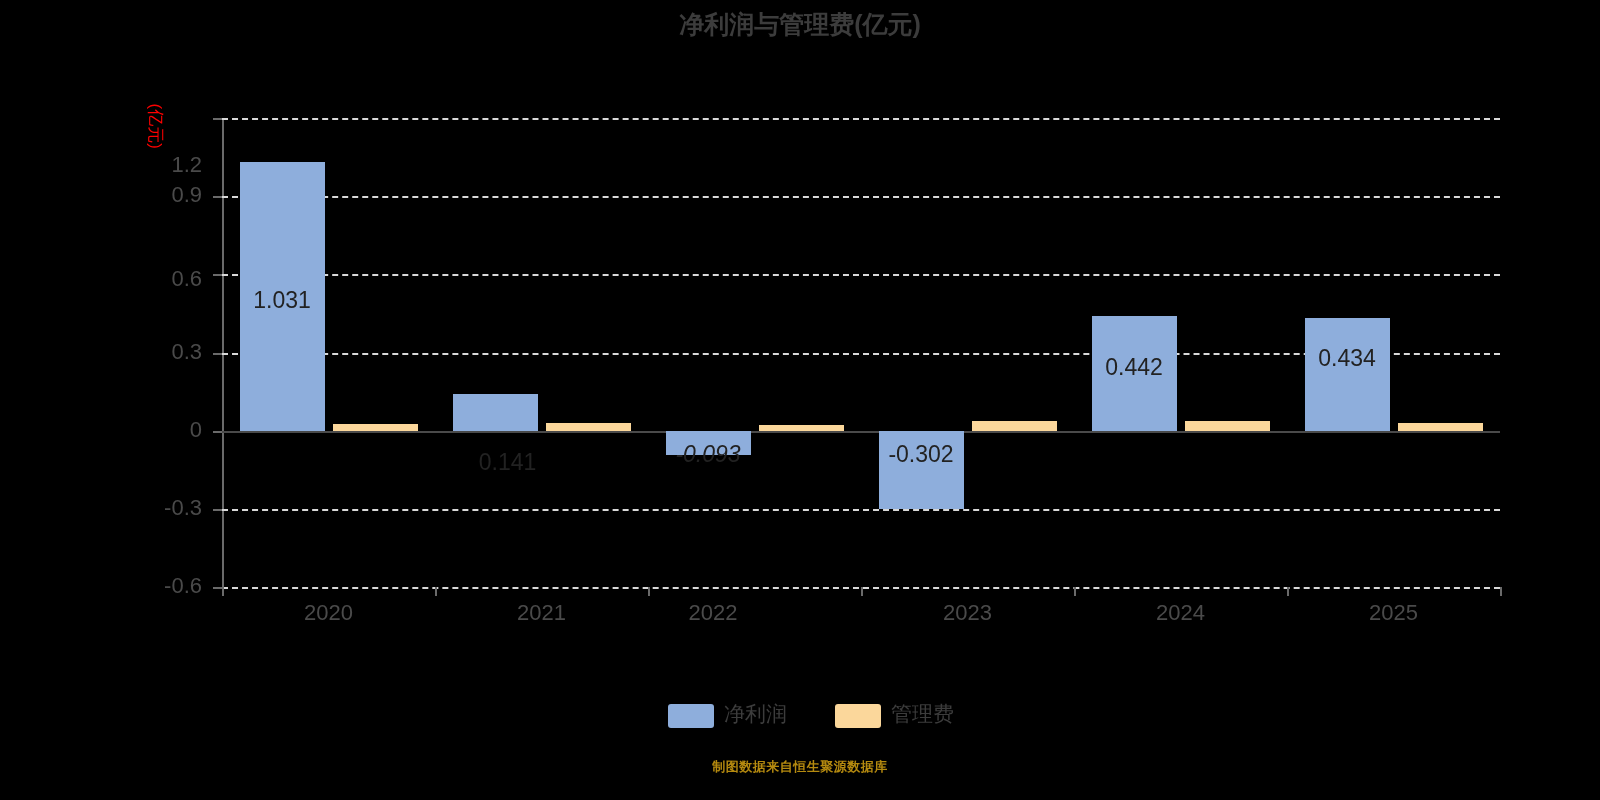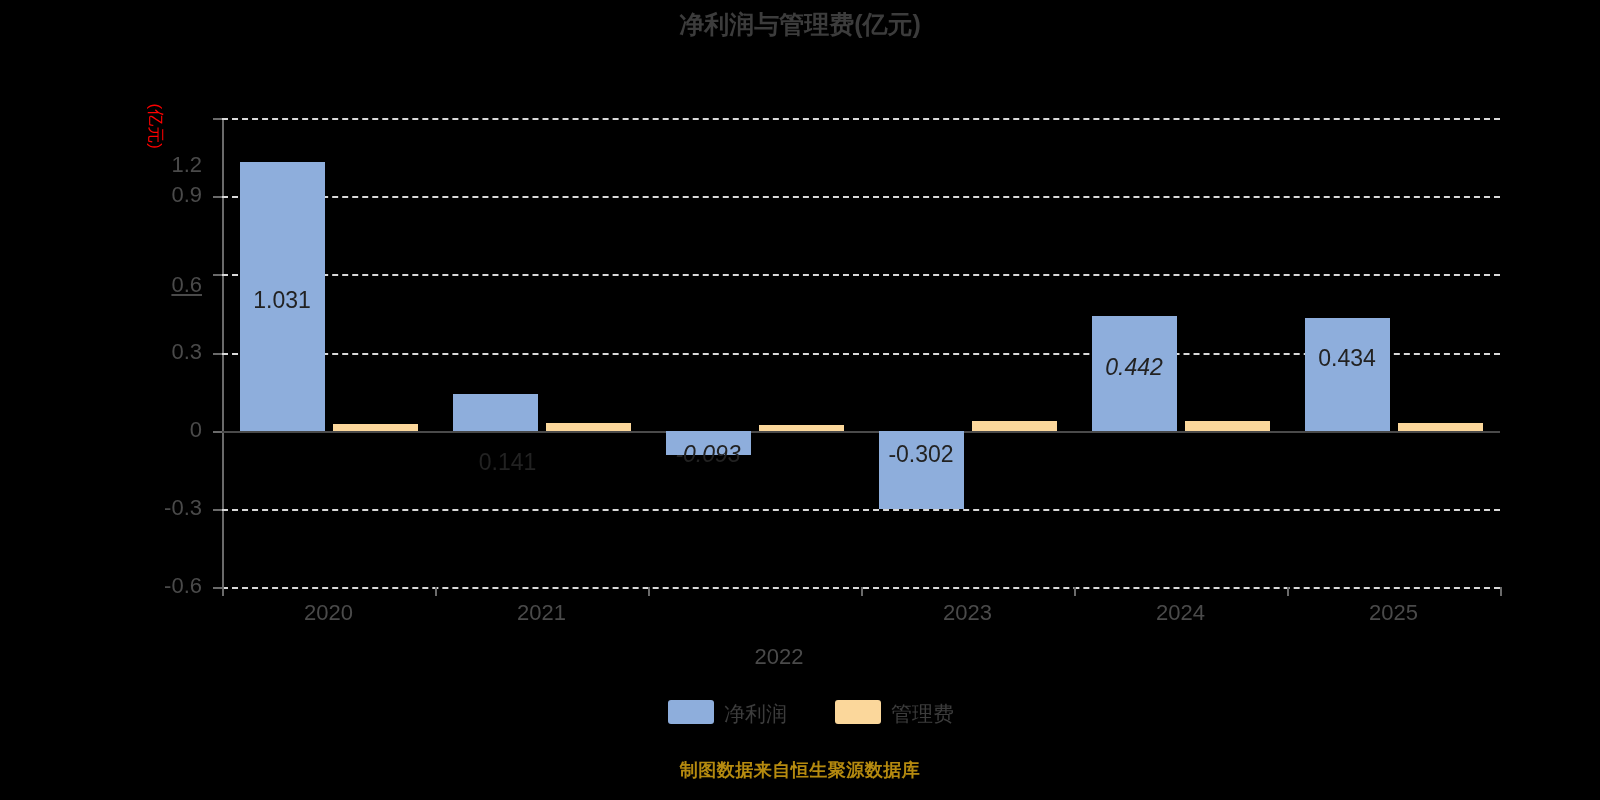--- a/index.html
+++ b/index.html
@@ -39,28 +39,28 @@
   .bar.net{background:#8eaedc;}
   .bar.admin{background:#fbd79b;}
 
   .bar-value{
     position:absolute;font-size:23px;color:#222;white-space:nowrap;
     text-align:center;
   }
 
   #legend{position:absolute;left:0;top:700px;width:1600px;
     display:flex;justify-content:center;align-items:center;gap:26px;}
-  .legend-item{display:flex;align-items:flex-start;gap:10px;padding-left:22px;}
+  .legend-item{display:flex;align-items:flex-end;gap:10px;padding-left:22px;}
   .legend-swatch{width:46px;height:24px;border-radius:3px;}
   .legend-swatch.net{background:#8eaedc;}
   .legend-swatch.admin{background:#fbd79b;}
   .legend-text{font-size:21px;color:#3c3c3c;}
 
   #footnote{position:absolute;left:0;top:758px;width:1600px;text-align:center;
-    font-size:18px;color:#b58a0f;font-weight:bold;letter-spacing:0.5px;}
+    font-size:13px;color:#b58a0f;font-weight:bold;letter-spacing:0.5px;}
 </style>
 </head>
 <body>
 
 <div id="root">
 
   <div id="chart-title">净利润与管理费(亿元)</div>
 
   <div id="yaxis-unit">(亿元)</div>
 
@@ -78,52 +78,52 @@
       <div class="gridline zero" style="left: 222px; top: 430.667px; width: 1278px;"></div>
       <div class="ytick" style="left: 213px; top: 430.667px; width: 9px;"></div>
       <div class="gridline" style="left: 222px; top: 508.833px; width: 1278px;"></div>
       <div class="ytick" style="left: 213px; top: 508.833px; width: 9px;"></div>
       <div class="gridline" style="left: 222px; top: 587px; width: 1278px;"></div>
       <div class="ytick" style="left: 213px; top: 587px; width: 9px;"></div>
     </div>
   <div id="ylabels">
       <div class="ylabel" style="left: 138px; top: 106px; margin-top: 48px;">1.2</div>
       <div class="ylabel" style="left: 138px; top: 184.167px;">0.9</div>
-      <div class="ylabel" style="left: 138px; top: 274px; text-decoration: underline;">0.6</div>
+      <div class="ylabel" style="left: 138px; top: 268px;">0.6</div>
       <div class="ylabel" style="left: 138px; top: 340.5px;">0.3</div>
       <div class="ylabel" style="left: 138px; top: 418.667px;">0</div>
       <div class="ylabel" style="left: 138px; top: 496.833px;">-0.3</div>
       <div class="ylabel" style="left: 138px; top: 575px; text-align: right;">-0.6</div>
     </div>
   <div id="xlabels">
       <div class="xtick" style="left: 222px;"></div>
       <div class="xtick" style="left: 435px;"></div>
       <div class="xtick" style="left: 648px;"></div>
       <div class="xtick" style="left: 861px;"></div>
       <div class="xtick" style="left: 1074px;"></div>
       <div class="xtick" style="left: 1287px;"></div>
       <div class="xtick" style="left: 1500px;"></div>
       <div class="xlabel" style="left: 268.5px;">2020</div>
       <div class="xlabel" style="left: 481.5px;">2021</div>
-      <div class="xlabel" style="left: 719px; margin-top: 44px;">2022</div>
+      <div class="xlabel" style="left: 653px;">2022</div>
       <div class="xlabel" style="left: 907.5px;">2023</div>
       <div class="xlabel" style="left: 1120.5px;">2024</div>
       <div class="xlabel" style="left: 1333.5px;">2025</div>
     </div>
   <div id="bars">
       <div class="bar net" style="left: 239.5px; top: 162.034px; width: 85px; height: 268.633px; background: rgb(142, 174, 220);"></div>
       <div class="bar-value" style="left: 214.5px; width: 135px; top: 287.034px;">1.031</div>
       <div class="bar net" style="left: 452.5px; top: 393.928px; width: 85px; height: 36.7383px; background: rgb(142, 174, 220);"></div>
       <div class="bar-value" style="left: 440px; width: 135px; top: 448.928px; text-align: center;">0.141</div>
       <div class="bar net" style="left: 665.5px; top: 430.667px; width: 85px; height: 24.2317px; background: rgb(142, 174, 220);"></div>
       <div class="bar-value" style="left: 640.5px; width: 135px; top: 440.667px; font-style: italic;">-0.093</div>
       <div class="bar net" style="left: 878.5px; top: 430.667px; width: 85px; height: 78.6878px; background: rgb(142, 174, 220);"></div>
       <div class="bar-value" style="left: 853.5px; width: 135px; top: 440.667px;">-0.302</div>
       <div class="bar net" style="left: 1091.5px; top: 315.501px; width: 85px; height: 115.166px; background: rgb(142, 174, 220);"></div>
-      <div class="bar-value" style="left: 1066.5px; width: 135px; top: 353.501px; font-style: italic;">0.442</div>
+      <div class="bar-value" style="left: 1066.5px; width: 135px; top: 353.501px;">0.442</div>
       <div class="bar net" style="left: 1304.5px; top: 317.586px; width: 85px; height: 113.081px; background: rgb(142, 174, 220);"></div>
       <div class="bar-value" style="left: 1279.5px; width: 135px; top: 345px;">0.434</div>
       <div class="bar admin" style="left: 332.5px; top: 424.153px; width: 85px; height: 6.51389px; background: rgb(251, 215, 155);"></div>
       <div class="bar admin" style="left: 545.5px; top: 422.589px; width: 85px; height: 8.07722px; background: rgb(251, 215, 155);"></div>
       <div class="bar admin" style="left: 758.5px; top: 424.934px; width: 85px; height: 5.73222px; background: rgb(251, 215, 155);"></div>
       <div class="bar admin" style="left: 971.5px; top: 421.287px; width: 85px; height: 9.38px; background: rgb(251, 215, 155);"></div>
       <div class="bar admin" style="left: 1184.5px; top: 421.026px; width: 85px; height: 9.64056px; background: rgb(251, 215, 155);"></div>
       <div class="bar admin" style="left: 1397.5px; top: 423.371px; width: 85px; height: 7.29556px; background: rgb(251, 215, 155);"></div>
     </div>
 

